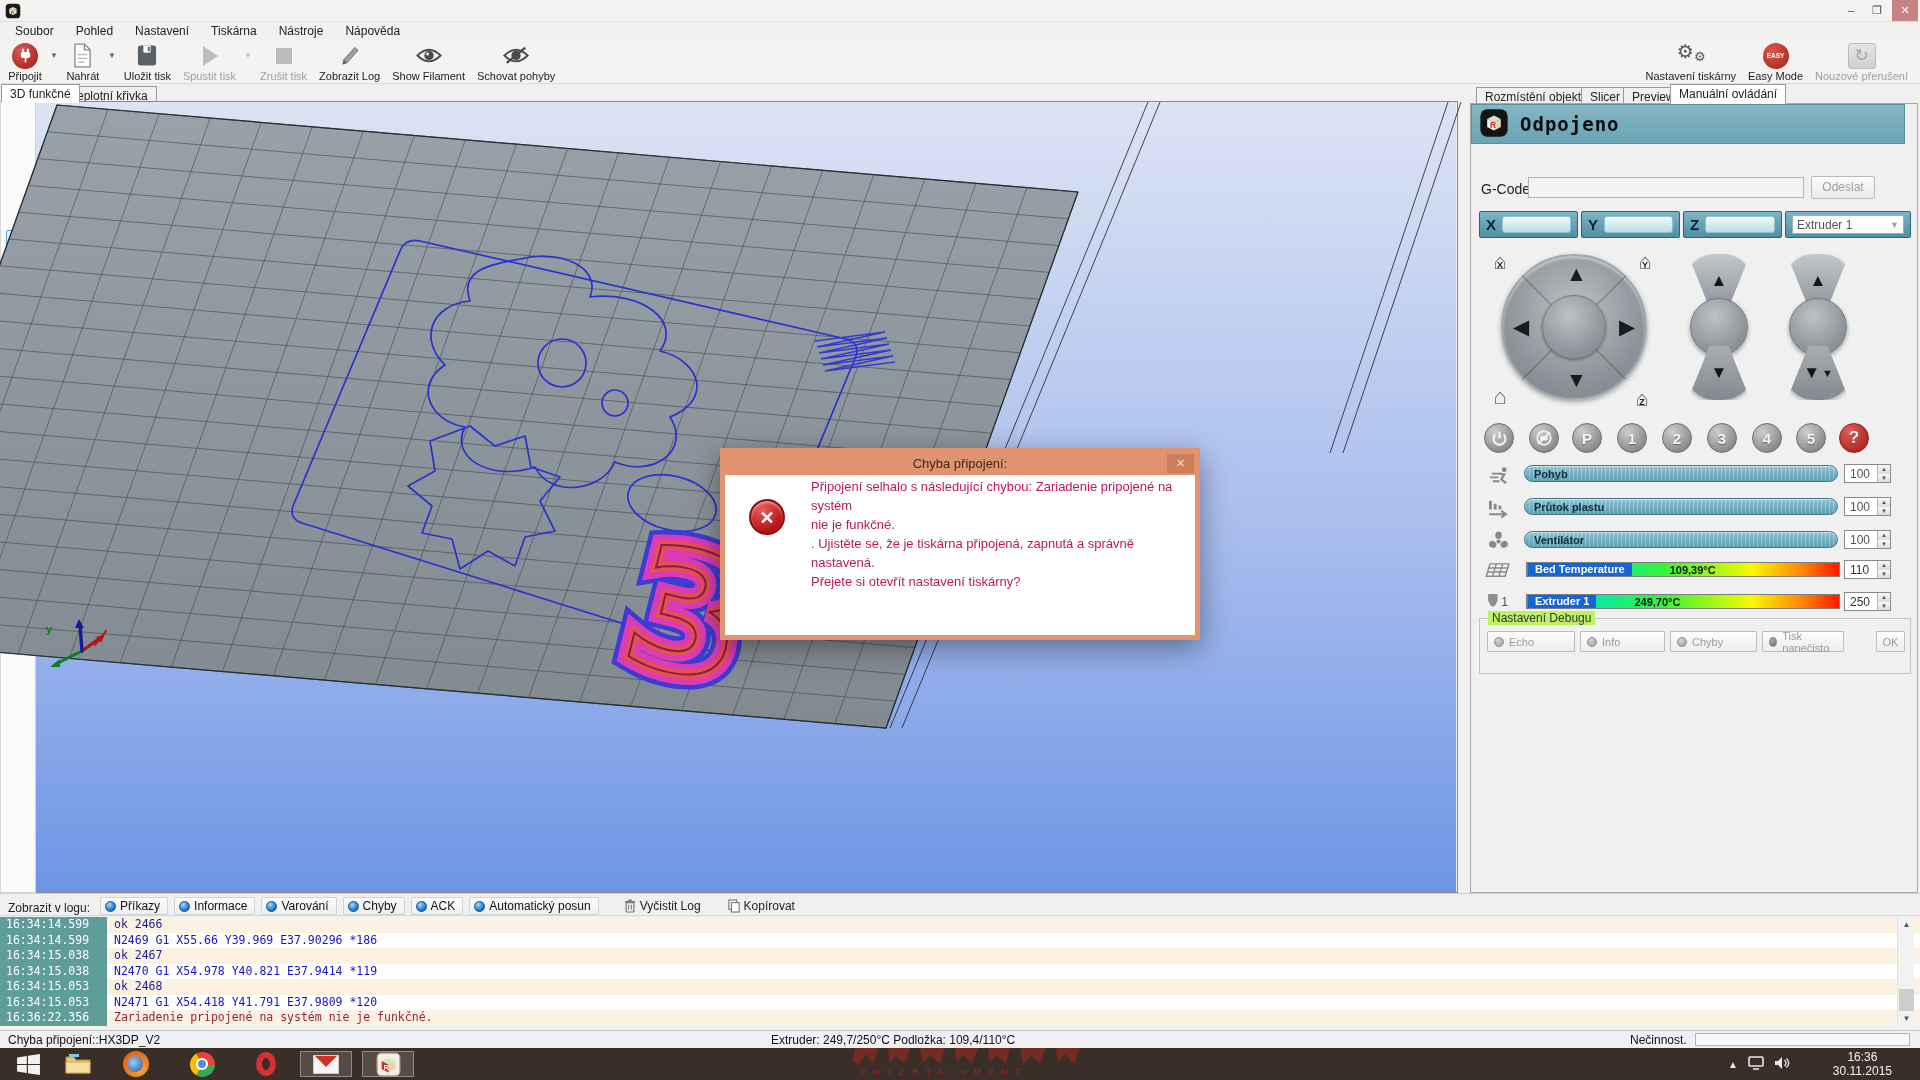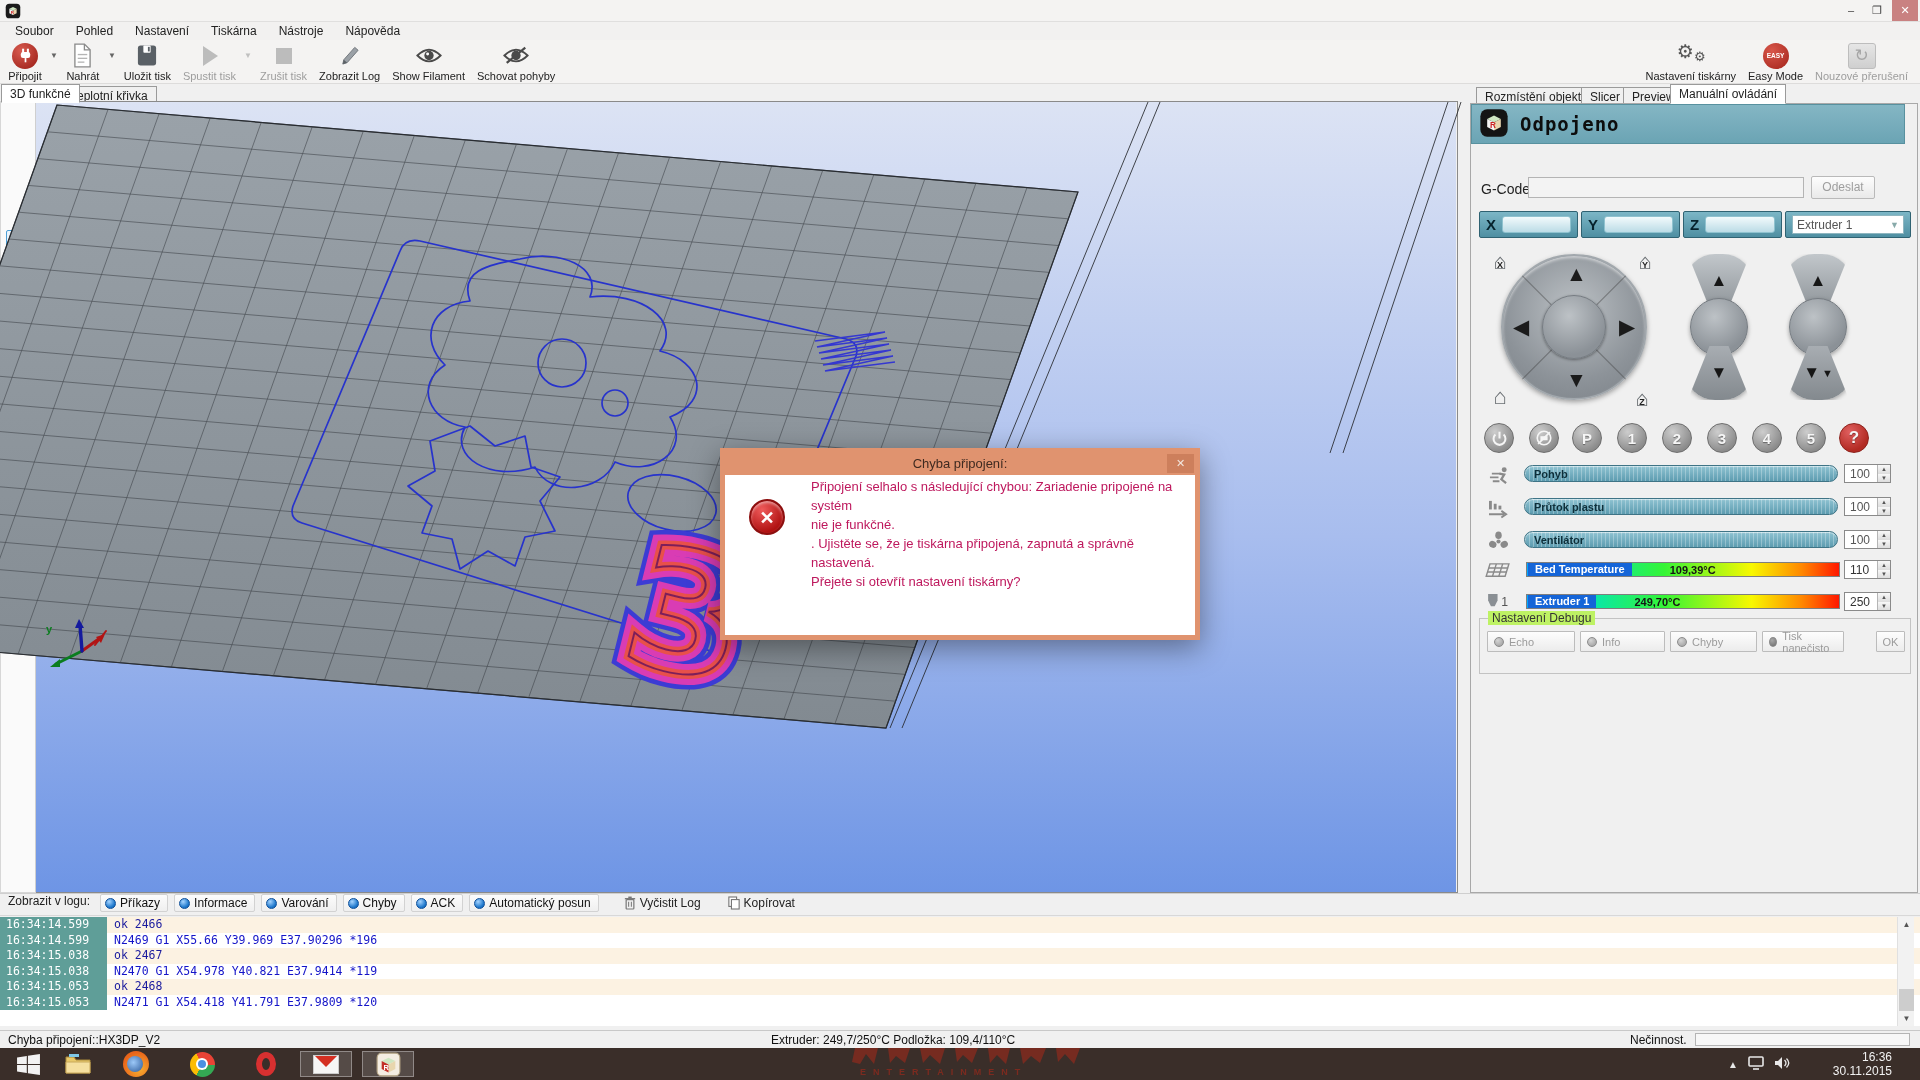--- a/index.html
+++ b/index.html
@@ -100,21 +100,21 @@
 #dialog .dtitle{height:22px;background:#e0936f;text-align:center;font-size:13px;color:#3f2a20;line-height:21px}
 #dialog .dclose{position:absolute;right:1px;top:1px;width:27px;height:19px;background:#cd7f5c;color:#f3e7df;text-align:center;line-height:19px;font-size:11px}
 #dialog .derricon{position:absolute;left:24px;top:46px;width:36px;height:36px;border-radius:50%;background:radial-gradient(circle at 35% 28%,#ef5a5a,#b01212 72%);border:2px solid #8d0f0f;color:#fff;font-weight:bold;font-size:18px;text-align:center;line-height:34px;box-shadow:inset 0 2px 3px rgba(255,255,255,.5)}
 #dialog .dtext{position:absolute;left:86px;top:24px;width:372px;font-size:13px;line-height:19px;color:#be185d}
 #dialog .dfooter{position:absolute;left:0;right:0;bottom:0;height:44px;background:#f0f0f0;border-top:1px solid #dfdfdf}
 .dbtn2{position:absolute;top:9px;width:86px;height:25px;text-align:center;line-height:23px;font-size:13px;color:#000;border:1px solid #adadad;background:linear-gradient(#f6f6f6,#e9e9e9)}
 #btn-ano{left:285px;border:2px solid #3f84c4;background:#e8f3fb;line-height:21px}
 #btn-nie{left:383px}
 
 
-#logbar{position:absolute;left:0;top:893px;width:1920px;height:23px;background:#f0f0f0;border-top:1px solid #cfcfcf;border-bottom:1px solid #d8d8d8;display:flex;align-items:flex-start;padding-left:8px;gap:6px}
+#logbar{position:absolute;left:0;top:893px;width:1920px;height:23px;background:#f0f0f0;border-top:1px solid #cfcfcf;border-bottom:1px solid #d8d8d8;display:flex;align-items:flex-end;padding-left:8px;gap:6px}
 #logbar .lglabel{font-size:12px;color:#222;margin-right:4px}
 .fbtn{display:flex;align-items:center;gap:4px;border:1px solid #d2d2d2;background:linear-gradient(#fcfcfc,#efefef);border-radius:2px;padding:1px 7px 1px 4px;font-size:12px;color:#111}
 .fbtn .bluedot{width:11px;height:11px;border-radius:50%;background:radial-gradient(circle at 35% 30%,#a6d4ff,#1e78cc 65%,#1058a8);border:1px solid #0d4f9a}
 .fbtn.plain{border-color:transparent;background:transparent;color:#222}
 #loglist{position:absolute;left:0;top:917px;width:1920px;height:109px;background:#fff}
 .logrow{display:flex;height:15.5px;line-height:15.5px;font-family:"DejaVu Sans Mono",monospace;font-size:11.5px}
 .logrow .lt{width:107px;background:#5f9e98;color:#fff;padding-left:6px}
 .logrow .lm{flex:1;padding-left:7px}
 .logrow.odd{background:#fcf2e2}
 .lm.ok{color:#1a1a9e}.lm.gcode{color:#1414c8}.lm.error{color:#9b2335}
@@ -129,21 +129,21 @@
 #statusbar .si{position:absolute;left:1630px;top:2px}
 #statusbar .sprog{position:absolute;left:1695px;top:2px;width:215px;height:13px;border:1px solid #b4b4b4;background:#f7f7f7}
 
 
 #taskbar{position:absolute;left:0;top:1048px;width:1920px;height:32px;background:#3a2e29}
 .tk{position:absolute;top:3px;width:40px;height:26px;display:flex;align-items:center;justify-content:center}
 .tkbox{border:1px solid rgba(255,255,255,.35);background:rgba(255,255,255,.14);width:52px}
 #wlogo{position:absolute;left:850px;top:0;width:400px;height:32px;overflow:hidden;opacity:.75}
 #wlogo .ent{position:absolute;left:10px;top:19px;font-size:9px;font-weight:bold;letter-spacing:7px;color:#93291c}
 #tray{position:absolute;right:130px;top:0;height:32px;display:flex;align-items:center;gap:10px;color:#e8e8e8}
-#clock{position:absolute;right:28px;top:2px;text-align:right;color:#f2f2f2;font-size:12px;line-height:14px}
+#clock{position:absolute;right:28px;top:2px;text-align:center;color:#f2f2f2;font-size:12px;line-height:14px}
 .opera-o{width:20px;height:24px;border:6px solid #d83030;border-radius:50%}
 .mailico{position:relative;width:26px;height:19px;background:#f6f6f6;border:1px solid #ccc}
 .mailico:after{content:"";position:absolute;left:1px;top:0;border-left:11px solid transparent;border-right:11px solid transparent;border-top:11px solid #d42f22}
 .ffx{position:relative;width:26px;height:26px;border-radius:50%;background:radial-gradient(circle at 62% 68%,#f8b030,#e8641a 70%)}
 .ffx i{position:absolute;left:4px;top:5px;width:16px;height:16px;border-radius:50%;background:radial-gradient(circle at 40% 40%,#9cc8f8,#2a5898)}
 .chr{position:relative;width:25px;height:25px;border-radius:50%;background:conic-gradient(from -30deg,#ea4335 0 120deg,#34a853 120deg 240deg,#fbbc05 240deg 360deg)}
 .chr i{position:absolute;left:6.5px;top:6.5px;width:12px;height:12px;border-radius:50%;background:#fff}
 .chr i:after{content:"";position:absolute;left:2px;top:2px;width:8px;height:8px;border-radius:50%;background:#4a90e2}
 svg{overflow:visible}
 </style>
@@ -710,37 +710,41 @@
   </span>
 </div>
 
 <div id="loglist">
   <div class="logrow odd">
       <span class="lt">16:34:14.599</span>
       <span class="lm ok">ok 2466</span>
     </div>
   <div class="logrow">
       <span class="lt">16:34:14.599</span>
-      <span class="lm gcode">N2469 G1 X55.66 Y39.969 E37.90296 *196</span>
+      <span class="lm gcode">N2469 G1 X55.66 Y39.969 E37.90296 *186</span>
     </div>
   <div class="logrow odd">
       <span class="lt">16:34:15.038</span>
       <span class="lm ok">ok 2467</span>
     </div>
   <div class="logrow">
       <span class="lt">16:34:15.038</span>
       <span class="lm gcode">N2470 G1 X54.978 Y40.821 E37.9414 *119</span>
     </div>
   <div class="logrow odd">
       <span class="lt">16:34:15.053</span>
       <span class="lm ok">ok 2468</span>
     </div>
   <div class="logrow">
       <span class="lt">16:34:15.053</span>
       <span class="lm gcode">N2471 G1 X54.418 Y41.791 E37.9809 *120</span>
+    </div>
+  <div class="logrow odd">
+      <span class="lt">16:36:22.356</span>
+      <span class="lm error">Zariadenie pripojené na systém nie je funkčné.</span>
     </div>
 </div>
 <div id="logscroll">
   <span class="sa" style="top:0">▲</span>
   <div class="thumb"></div>
   <span class="sa" style="bottom:0">▼</span>
 </div>
 
 <div id="statusbar">
   <span class="sl">Chyba připojení::HX3DP_V2</span>

